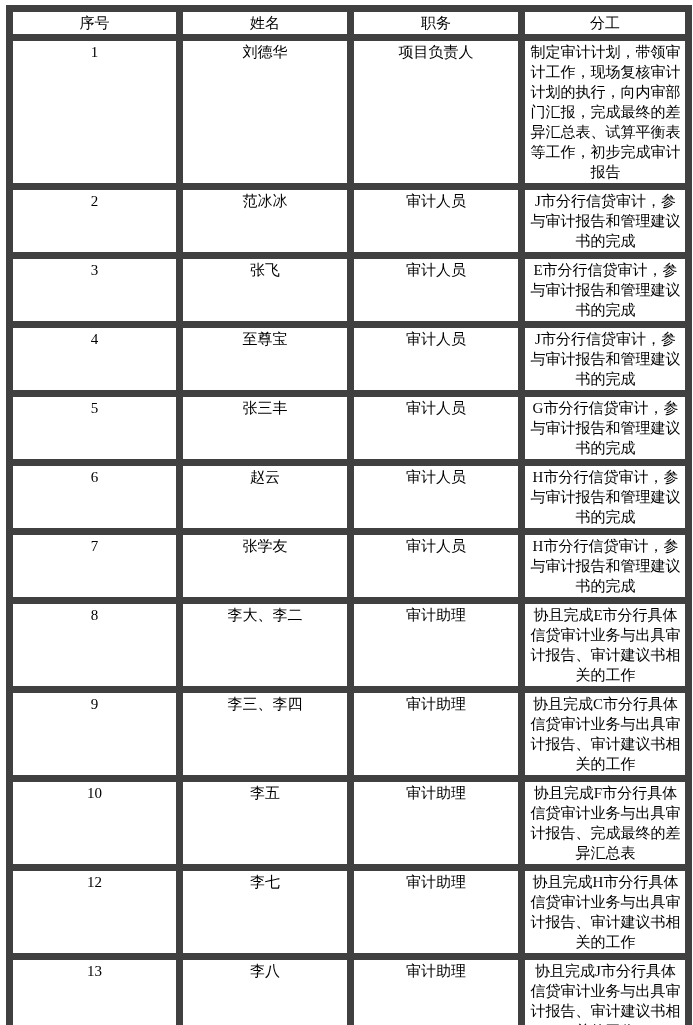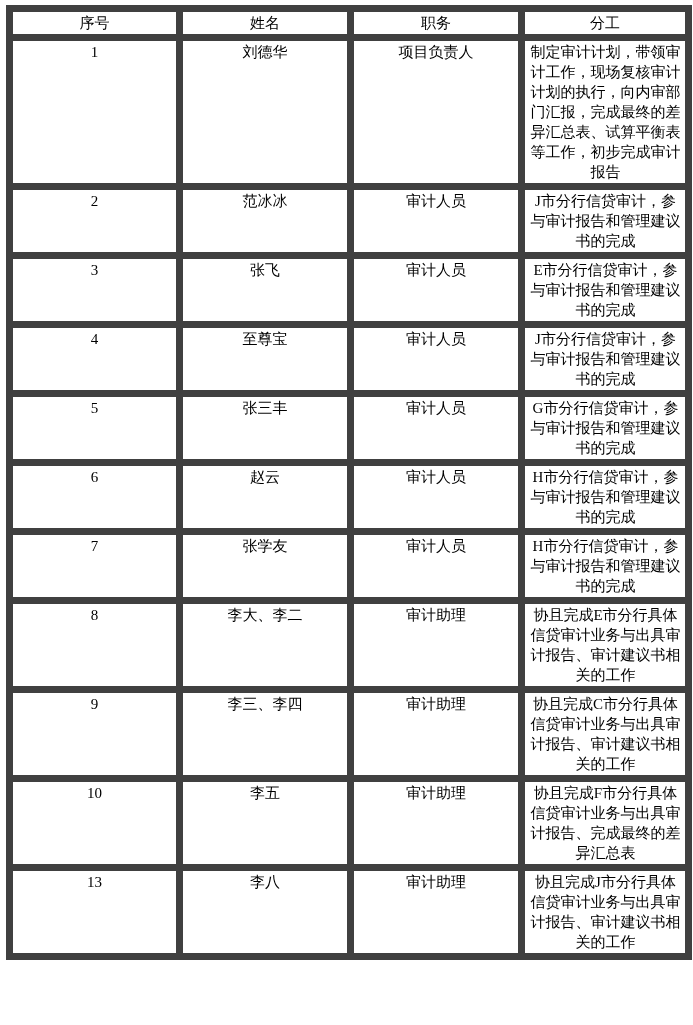--- a/index.html
+++ b/index.html
@@ -112,19 +112,25 @@
         <td class="col-position">审计助理</td>
         <td class="col-duty">协且完成C市分行具体信贷审计业务与出具审计报告、审计建议书相关的工作</td>
       </tr>
       <tr>
         <td class="col-serial">10</td>
         <td class="col-name">李五</td>
         <td class="col-position">审计助理</td>
         <td class="col-duty">协且完成F市分行具体信贷审计业务与出具审计报告、完成最终的差异汇总表</td>
       </tr>
       <tr>
+        <td class="col-serial">12</td>
+        <td class="col-name">李七</td>
+        <td class="col-position">审计助理</td>
+        <td class="col-duty">协且完成H市分行具体信贷审计业务与出具审计报告、审计建议书相关的工作</td>
+      </tr>
+      <tr>
         <td class="col-serial">13</td>
         <td class="col-name">李八</td>
         <td class="col-position">审计助理</td>
         <td class="col-duty">协且完成J市分行具体信贷审计业务与出具审计报告、审计建议书相关的工作</td>
       </tr>
     </tbody>
 </table>
 
 </body></html>

